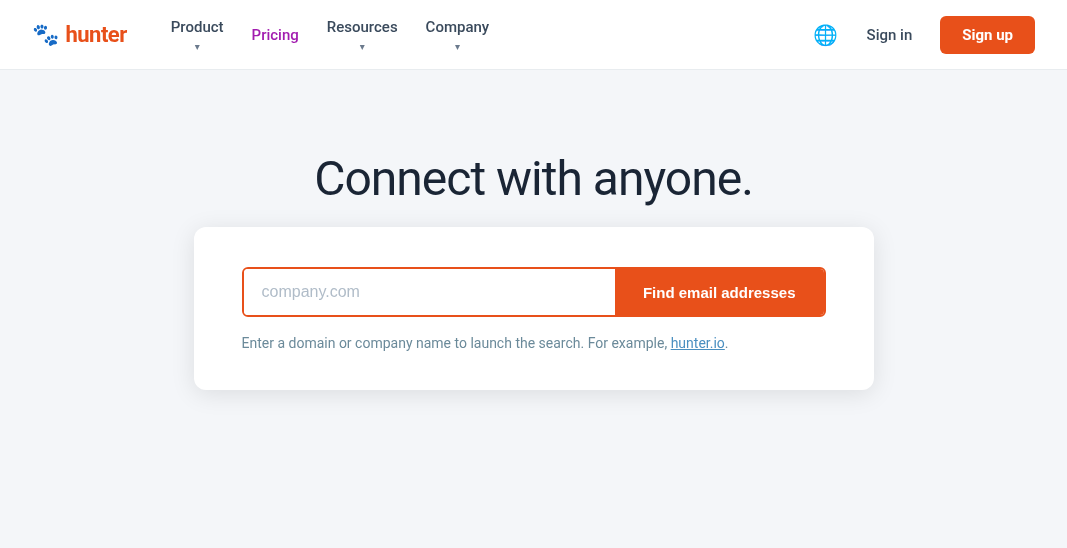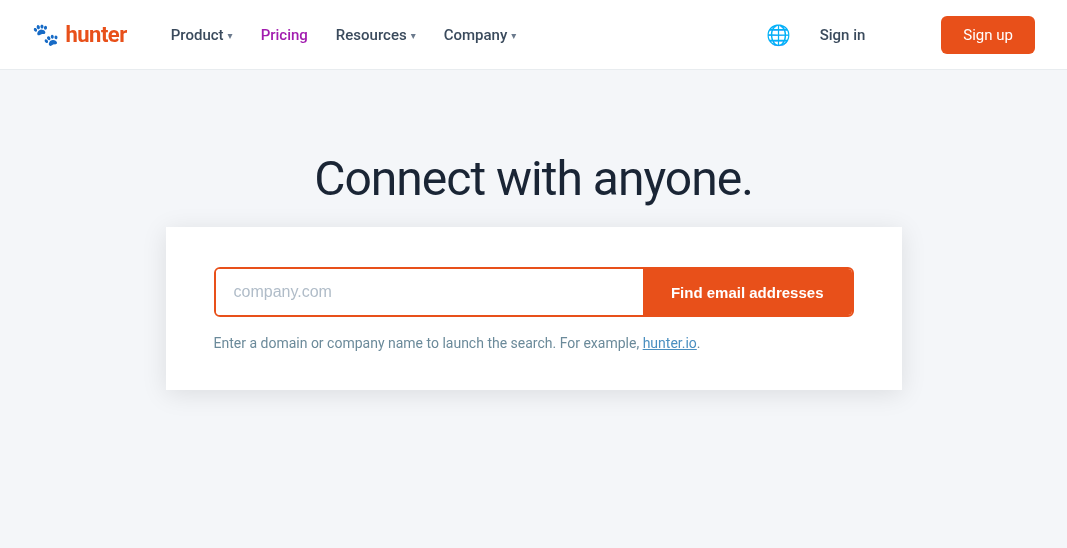--- a/index.html
+++ b/index.html
@@ -49,20 +49,21 @@
       display: flex;
       align-items: center;
       gap: 4px;
       padding: 8px 12px;
       color: #3a4a5c;
       font-size: 15px;
       font-weight: 500;
       text-decoration: none;
       cursor: pointer;
       border-radius: 4px;
+      flex-direction: column;
     }
     .nav-link.pricing { color: #a21caf; justify-content: center; }
     .nav-chevron {
       font-size: 10px;
       color: #6b7a8d;
       margin-top: 1px;
     }
     .nav-right {
       display: flex;
       align-items: center;
@@ -80,28 +81,27 @@
       font-weight: 500;
       text-decoration: none;
       cursor: pointer;
       padding: 8px 12px;
       text-align: center;
     }
     .nav-signup {
       background: #e8501a;
       color: #ffffff;
       font-size: 15px;
-      font-weight: 400;
+      font-weight: 700;
       padding: 10px 22px;
       border-radius: 6px;
       text-decoration: none;
       cursor: pointer;
       border: none;
       display: inline-block;
-      margin-left: 48px;
     }
 
     
     .hero {
       display: flex;
       flex-direction: column;
       align-items: center;
       padding: 80px 32px 60px;
     }
     .hero-title {
@@ -117,24 +117,24 @@
       color: #4a5d6e;
       text-align: center;
       max-width: 580px;
       line-height: 1.6;
       margin-bottom: 48px;
     }
 
     
     .search-card {
       background: #ffffff;
-      border-radius: 0;
+      border-radius: 12px;
       box-shadow: 0 4px 24px rgba(0,0,0,0.10);
       padding: 40px 48px 36px;
-      width: 736px;
+      width: 680px;
       max-width: 100%;
     }
     .search-form {
       display: flex;
       border: 2px solid #e8501a;
       border-radius: 6px;
       overflow: hidden;
       margin-bottom: 16px;
     }
     .search-input {

